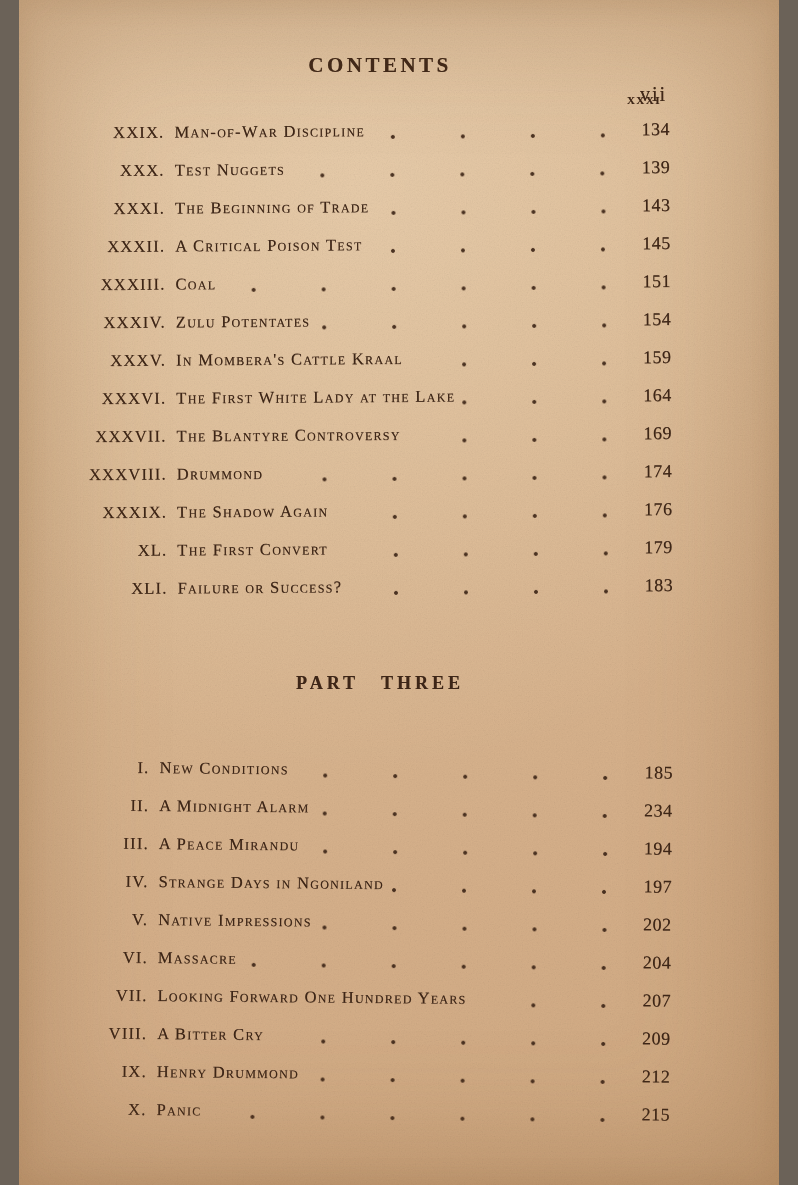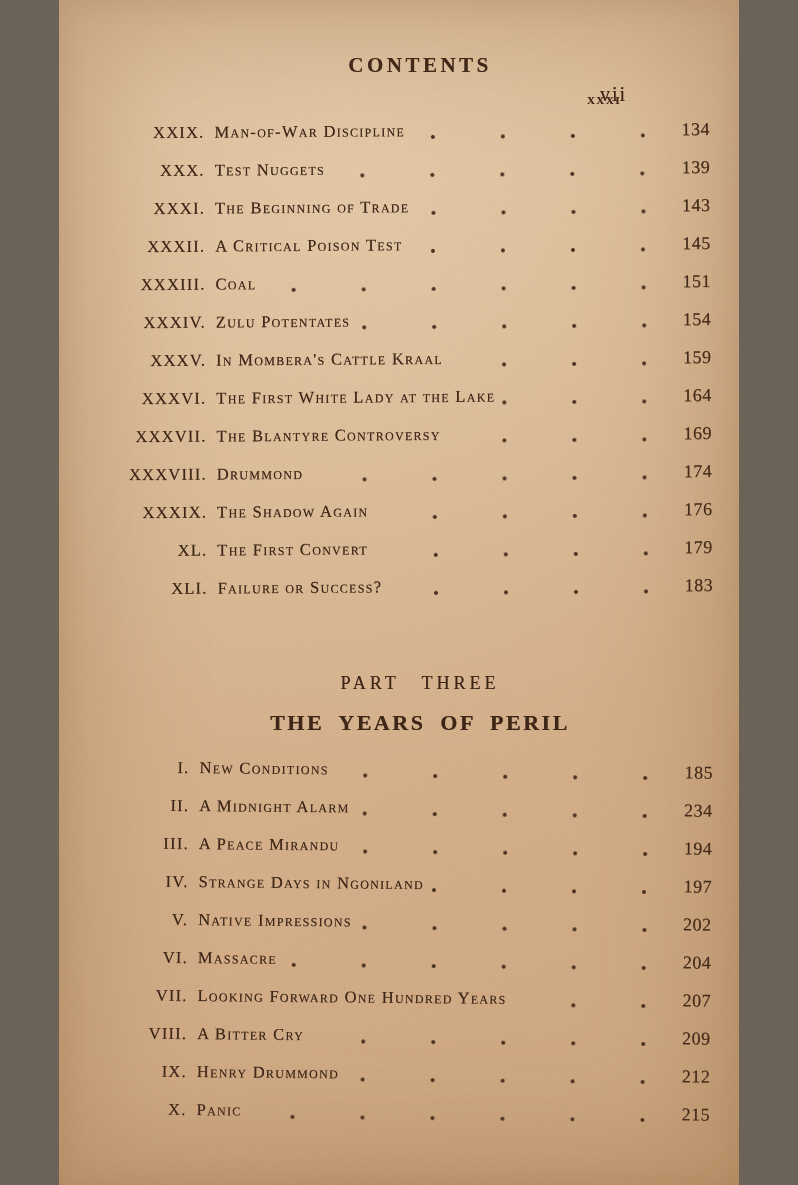--- a/index.html
+++ b/index.html
@@ -1,18 +1,18 @@
 <!DOCTYPE html>
 <html><head>
 <meta charset="utf-8">
 <style>
   html,body{margin:0;padding:0;background:#6b6258;}
   .page{
     position:relative;
-    width:680px;height:1185px;
+    width:760px;height:1185px;
     margin:0 auto;
     overflow:hidden;
     font-family:"Liberation Serif","DejaVu Serif",serif;
     color:#3e2617;
     background:
       radial-gradient(130% 85% at 45% 16%, rgba(255,240,214,.28), rgba(255,240,214,0) 58%),
       linear-gradient(158deg,#e1c19d 0%,#dcba94 36%,#d6b08a 70%,#d0a981 100%);
   }
   .page::after{
     content:"";position:absolute;inset:0;pointer-events:none;z-index:5;
@@ -25,21 +25,21 @@
 
   .contents-heading{
     position:absolute;top:53px;left:40px;width:642px;
     text-align:center;font-size:21px;font-weight:700;letter-spacing:3.5px;
   }
   .folio{position:absolute;top:46px;right:112px;font-size:20px;letter-spacing:2px;margin-top:37px;}
   .page-col-label{position:absolute;top:94px;right:118px;font-size:11px;letter-spacing:1.5px;font-weight:700;}
 
   .part-label{
     position:absolute;top:673px;left:40px;width:642px;text-align:center;
-    font-size:18px;font-weight:400;letter-spacing:4px;word-spacing:14px;
+    font-size:18px;font-weight:700;letter-spacing:4px;word-spacing:14px;
   }
   .part-title{
     position:absolute;top:710px;left:40px;width:642px;text-align:center;
     font-size:22px;font-weight:700;letter-spacing:2.5px;word-spacing:7px;
   }
 
   .toc{position:absolute;left:40px;width:642px;font-size:16.5px;}
   .toc.upper{top:112px;transform:rotate(-0.4deg);}
   .toc.lower{top:751px;transform:rotate(0.5deg);}
 
@@ -149,21 +149,20 @@
     </div>
       <div class="row">
       <span class="num">XLI.</span>
       <span class="title">Failure or Success?</span>
       <span class="leader"></span>
       <span class="pg">183</span>
     </div>
     </div>
 
   <div class="part-label inkish">PART THREE</div>
-  <div class="part-title inkish">THE YEARS OF PERIL</div>
 
   <div class="toc lower inkish">
       <div class="row">
       <span class="num">I.</span>
       <span class="title">New Conditions</span>
       <span class="leader"></span>
       <span class="pg">185</span>
     </div>
       <div class="row">
       <span class="num">II.</span>

